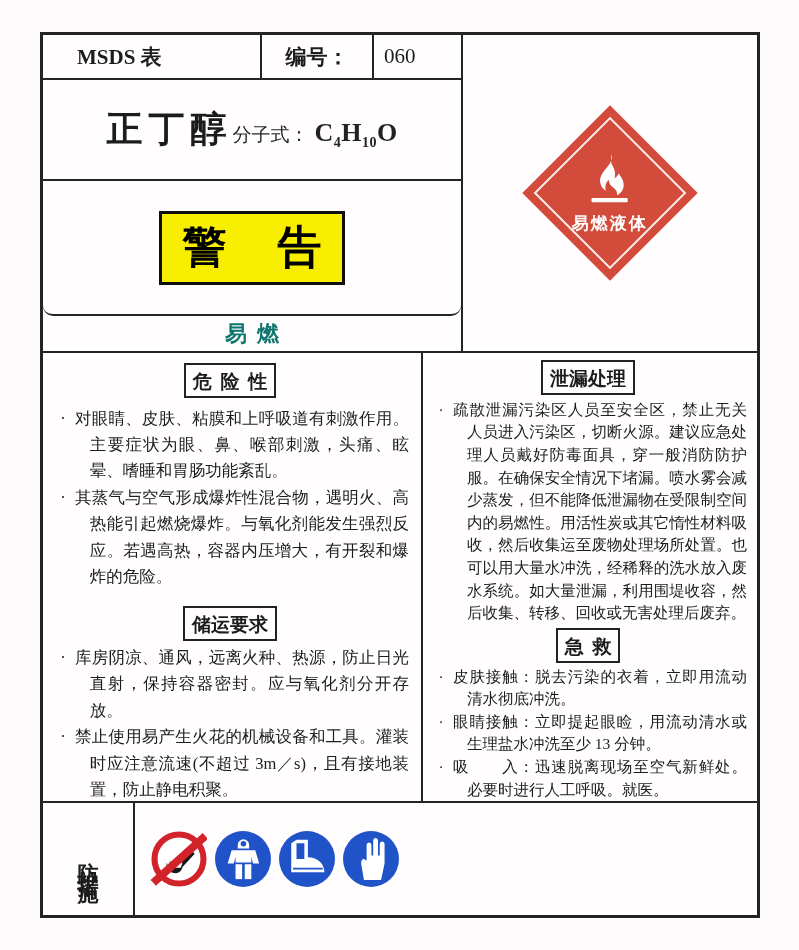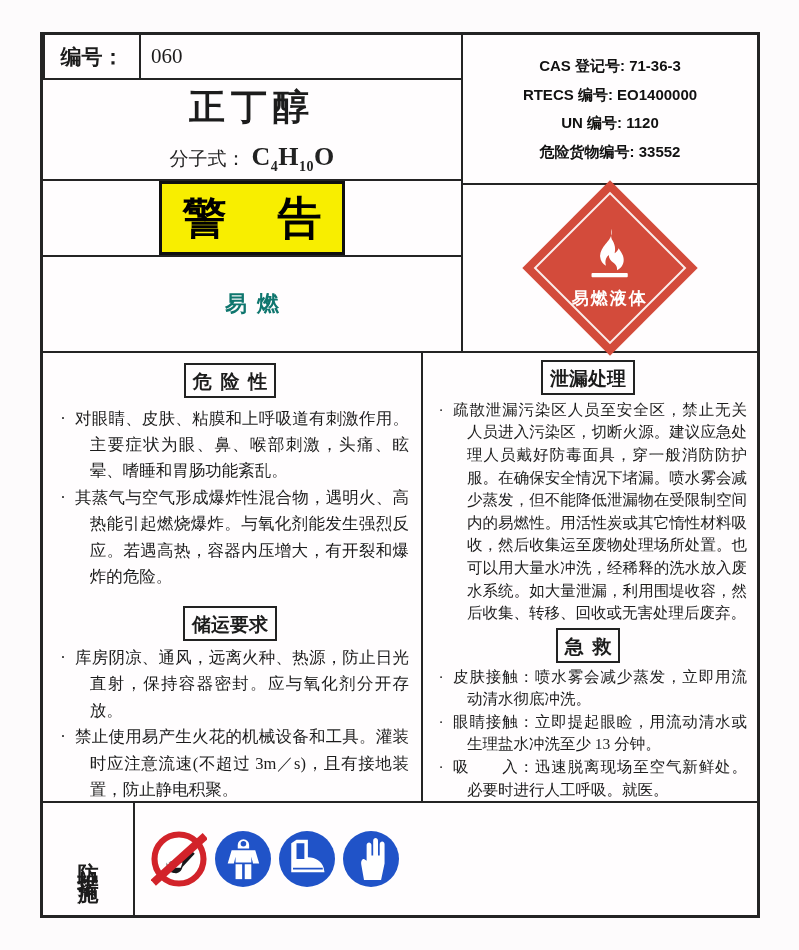--- a/index.html
+++ b/index.html
@@ -7,28 +7,28 @@
     font-family:"Liberation Serif","DejaVu Serif",serif; color:#1c1c1c; }
 
   .sheet { position:absolute; left:40px; top:32px; width:720px; height:886px;
     border:3px solid #242424; background:#fffdfe; display:flex; flex-direction:column; }
 
   
   .top-area { display:flex; height:318px; border-bottom:2px solid #242424; }
   .top-left { width:420px; border-right:2px solid #242424; display:flex; flex-direction:column; }
   .row-head { height:45px; border-bottom:2px solid #242424; display:flex; align-items:center; }
   .cell-msds { width:217px; padding-left:34px; font-size:21px; font-weight:bold; }
-  .cell-no-label { width:96px; height:100%; border-left:2px solid #242424; display:flex; align-items:center; justify-content:center; font-size:21px; font-weight:bold; }
+  .cell-no-label { width:112px; height:100%; border-left:2px solid #242424; display:flex; align-items:center; justify-content:center; font-size:21px; font-weight:bold; }
   .cell-no-value { flex:1; height:100%; border-left:2px solid #242424; display:flex; align-items:center; padding-left:10px; font-size:21px; }
-  .row-title { height:101px; border-bottom:2px solid #242424; display:flex; flex-direction:column; align-items:center; justify-content:center; }
+  .row-title { height:101px; border-bottom:2px solid #242424; display:flex; flex-direction:row; align-items:center; justify-content:center; }
   .chem-title { font-size:36px; font-weight:bold; letter-spacing:6px; }
   .formula-line { margin-top:10px; font-size:19px; color:#222; display:flex; align-items:baseline; }
   .formula { font-size:26px; font-weight:bold; margin-left:6px; letter-spacing:0.5px; }
   .formula sub { font-size:14px; }
-  .row-warning { height:76px; border-bottom:2px solid #242424; display:flex; align-items:center; justify-content:center; }
+  .row-warning { height:135px; border-bottom:2px solid #242424; display:flex; align-items:center; justify-content:center;border-radius:10px; }
   .warn-box { width:186px; height:74px; background:#f8ee00; border:3px solid #101010;
     display:flex; align-items:center; justify-content:center;
     font-size:44px; font-weight:bold; word-spacing:40px; color:#000; }
   .row-flammable { flex:1; display:flex; align-items:center; justify-content:center;
     color:#0f766e; font-size:22px; font-weight:bold; letter-spacing:10px; padding-left:10px; }
 
   .top-right { flex:1; display:flex; flex-direction:column; }
   .cas-box { height:150px; border-bottom:2px solid #242424; display:flex; flex-direction:column;
     align-items:center; justify-content:center; font-family:"Liberation Sans","DejaVu Sans",sans-serif;
     font-weight:bold; font-size:15px; line-height:1.9; color:#111; }
@@ -70,46 +70,41 @@
 </style>
 </head>
 <body>
 
 <div class="sheet">
 
   <div class="top-area">
     <div class="top-left">
 
       <div class="row-head">
+        <div class="cell-msds">MSDS 表</div>
         <div class="cell-no-label">编号：</div>
         <div class="cell-no-value">060</div>
       </div>
 
       <div class="row-title">
         <div class="chem-title">正丁醇</div>
         <div class="formula-line">
           <span>分子式：</span>
           <span class="formula"><span>C</span><sub>4</sub><span>H</span><sub>10</sub><span>O</span></span>
         </div>
       </div>
 
       <div class="row-warning">
         <div class="warn-box">警 告</div>
       </div>
 
       <div class="row-flammable">易燃</div>
     </div>
 
     <div class="top-right">
-      <div class="cas-box">
-        <div>CAS 登记号: 71-36-3</div>
-        <div>RTECS 编号: EO1400000</div>
-        <div>UN 编号: 1120</div>
-        <div>危险货物编号: 33552</div>
-      </div>
       <div class="diamond-box">
         <div class="diamond">
           <div class="diamond-inner">
             <svg class="flame-svg" viewBox="0 0 64 64">
               <path fill="#fff" d="M34 2c1.5 8-2.5 12-6.5 17-3.5 4.5-6.5 9-6 14 .4 4.5 3 8 6.5 10-1.5-4.5-.5-9 3-12 .2 4 2.2 6.5 5.2 8.6 2.8 2 4.6 4.8 3.8 8.4 4.5-2.3 7.5-6.5 7.5-11.5 0-5.5-3.2-8.8-5.5-13-1 2.3-2.2 4.3-4.5 5.5 1.2-5.5.2-9.8-2.3-14C33 12 33.4 7 34 2z"></path>
               <rect x="12" y="51" width="40" height="4.5" rx="1" fill="#fff"></rect>
             </svg>
             <div class="diamond-label">易燃液体</div>
           </div>
         </div>
@@ -153,21 +148,21 @@
       <div class="bullet">
         <span class="dot">·</span>
         <span class="btxt">疏散泄漏污染区人员至安全区，禁止无关人员进入污染区，切断火源。建议应急处理人员戴好防毒面具，穿一般消防防护服。在确保安全情况下堵漏。喷水雾会减少蒸发，但不能降低泄漏物在受限制空间内的易燃性。用活性炭或其它惰性材料吸收，然后收集运至废物处理场所处置。也可以用大量水冲洗，经稀释的洗水放入废水系统。如大量泄漏，利用围堤收容，然后收集、转移、回收或无害处理后废弃。</span>
       </div>
 
       <div class="sec-title m-aid">
         <span>急 救</span>
       </div>
       <div class="bullet">
         <span class="dot">·</span>
-        <span class="btxt">皮肤接触：喷水雾会减少蒸发，立即用流动清水彻底冲洗。</span>
+        <span class="btxt">皮肤接触：脱去污染的衣着，立即用流动清水彻底冲洗。</span>
       </div>
       <div class="bullet">
         <span class="dot">·</span>
         <span class="btxt">眼睛接触：立即提起眼睑，用流动清水或生理盐水冲洗至少 13 分钟。</span>
       </div>
       <div class="bullet">
         <span class="dot">·</span>
         <span class="btxt">吸　　入：迅速脱离现场至空气新鲜处。必要时进行人工呼吸。就医。</span>
       </div>
       <div class="bullet">

